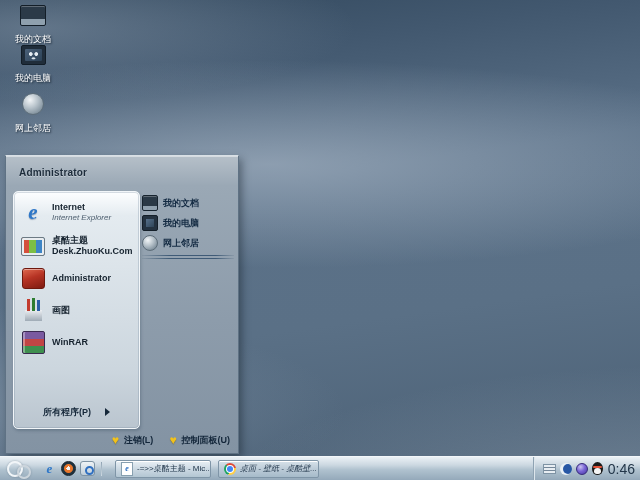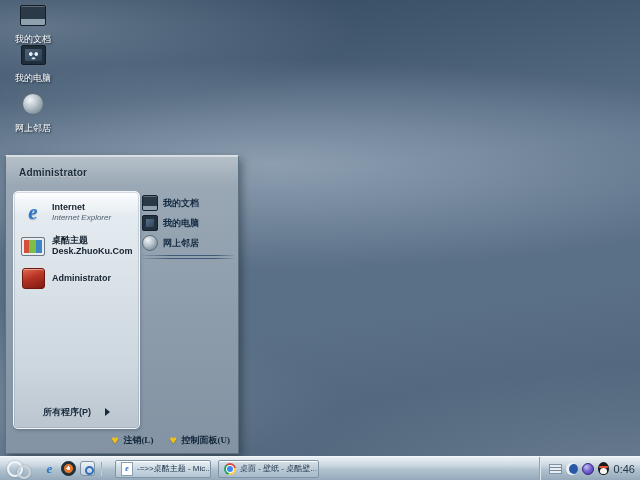--- a/index.html
+++ b/index.html
@@ -110,21 +110,21 @@
   .ri-search::after{content:"";position:absolute;left:10px;top:10px;width:6px;height:3px;
     background:#8a6d46;transform:rotate(40deg);border-radius:1px;}
   .ri-run{border:1px solid #7e93a3;border-radius:2px;background:#f2f6f9;box-sizing:border-box;}
   .ri-run::before{content:"";position:absolute;left:1px;top:1px;right:1px;height:4px;background:#6f87b5;}
   .ri-run::after{content:"";position:absolute;left:5px;top:8px;width:0;height:0;
     border-left:5px solid #2f8f5f;border-top:3px solid transparent;border-bottom:3px solid transparent;}
 
   .menu-footer{position:absolute;left:0;right:0;bottom:5px;height:16px;
     display:flex;align-items:center;justify-content:flex-end;gap:16px;padding-right:8px;}
   .foot-btn{display:flex;align-items:center;gap:5px;cursor:default;}
-  .foot-btn .lbl{font-size:9px;font-weight:bold;color:#13263a;font-family:Liberation Serif, serif;}
+  .foot-btn .lbl{font-size:9px;font-weight:bold;color:#13263a;}
   .heart{font-size:12px;line-height:1;color:#f2c21a;text-shadow:0 1px 1px rgba(90,70,0,.45);}
   .heart::before{content:"♥";}
 
   
   #taskbar{position:absolute;left:0;bottom:0;width:640px;height:24px;display:flex;align-items:center;
     border-top:1px solid #f3f7fa;box-sizing:border-box;
     background:linear-gradient(180deg,#ebf1f5 0,#ccd8e1 35%,#b0c2cf 55%,#94a9ba 100%);}
   .start-logo{width:38px;height:24px;display:flex;align-items:center;justify-content:center;cursor:default;}
   .ring1{width:12px;height:12px;border:2px solid #f1f5f8;border-radius:50%;
     box-shadow:0 0 2px rgba(40,60,80,.4);}
@@ -139,21 +139,21 @@
     background:linear-gradient(180deg,#eef3f6,#bfcdd8);}
   .ql-app::after{content:"";position:absolute;left:4px;top:4px;width:5px;height:5px;
     border:2px solid #2f6fc0;border-radius:50%;}
   .ql-divider{width:1px;height:14px;margin:0 2px;
     background:linear-gradient(180deg,#8fa3b3,#cfdae2);}
 
   .task-btn{height:18px;display:flex;align-items:center;gap:4px;padding:0 5px;margin-left:7px;
     border:1px solid #7f95a7;border-radius:2px;cursor:default;
     background:linear-gradient(180deg,#e9f0f5,#ccd9e3 50%,#b3c6d3);
     box-shadow:inset 0 1px 0 #fff;white-space:nowrap;overflow:hidden;box-sizing:border-box;}
-  .task-btn.active{background:linear-gradient(180deg,#d7e2ea,#bccbd7 50%,#a6bbca);}
+  .task-btn.active{background:linear-gradient(180deg,#d7e2ea,#bccbd7 50%,#a6bbca);font-style:italic;}
   .task-btn .lbl{font-size:8px;color:#1c3146;}
   .tb1{width:96px;} .tb2{width:101px;}
   .iepage{width:10px;height:12px;background:#fff;border:1px solid #88a0b0;display:grid;place-items:center;flex:0 0 auto;}
   .iepage::before{content:"e";color:#2d6fc0;font:bold italic 8px "Liberation Serif",serif;}
   .chrome{width:12px;height:12px;border-radius:50%;position:relative;flex:0 0 auto;
     background:conic-gradient(from -40deg,#dd4b39 0 33%,#ffce44 0 66%,#1da462 0 100%);}
   .chrome::after{content:"";position:absolute;inset:3px;border-radius:50%;background:#4286f5;
     box-shadow:0 0 0 1px #fff;}
 
   .tb-spacer{flex:1;}
@@ -164,21 +164,21 @@
     background:repeating-linear-gradient(180deg,#e7edf2 0 2px,#748799 2px 3px);}
   .tr-moon{width:12px;height:12px;border-radius:50%;background:#e9f0f6;overflow:hidden;}
   .tr-moon::after{content:"";position:absolute;left:3px;top:1px;width:10px;height:10px;border-radius:50%;background:#2757a5;}
   .tr-msgr{width:12px;height:12px;border-radius:50%;border:1px solid #352a7a;box-sizing:border-box;
     background:radial-gradient(circle at 35% 30%,#c9c2f0,#7a66d6 45%,#4636a0);}
   .tr-qq{width:11px;height:13px;background:#1a1a1a;border-radius:50% 50% 46% 46%;}
   .tr-qq::after{content:"";position:absolute;left:2px;bottom:1px;width:7px;height:6px;
     background:#f5f5f5;border-radius:50% 50% 40% 40%;}
   .tr-qq::before{content:"";position:absolute;left:1px;top:4px;width:9px;height:2px;
     background:#e2533a;border-radius:2px;z-index:1;}
-  .clock{font-size:11px;color:#233649;margin-left:1px;}
+  .clock{font-size:14px;color:#233649;margin-left:1px;}
 </style>
 </head>
 <body>
 
 <div id="screen">
   <div id="wallpaper"></div>
 
   <div class="desk-icon" style="top:5px;">
     <span class="dico dico-docs"></span>
     <span class="lbl">我的文档</span>
@@ -214,20 +214,36 @@
         <span class="lp-text">
             <span class="t1">桌酷主题Desk.ZhuoKu.Com</span>
           </span>
       </div>
       <div class="lp-item">
         <span class="i26">
             <span class="ic-ipack"></span>
           </span>
         <span class="lp-text">
             <span class="t1">Administrator</span>
+          </span>
+      </div>
+      <div class="lp-item">
+        <span class="i26">
+            <span class="ic-paint"></span>
+          </span>
+        <span class="lp-text">
+            <span class="t1">画图</span>
+          </span>
+      </div>
+      <div class="lp-item">
+        <span class="i26">
+            <span class="ic-rar"></span>
+          </span>
+        <span class="lp-text">
+            <span class="t1">WinRAR</span>
           </span>
       </div>
       <div class="all-programs">
         <span class="apl">所有程序(P)</span>
         <span class="tri-right"></span>
       </div>
     </div>
 
     <div class="right-col">
       <div class="rc-item">

